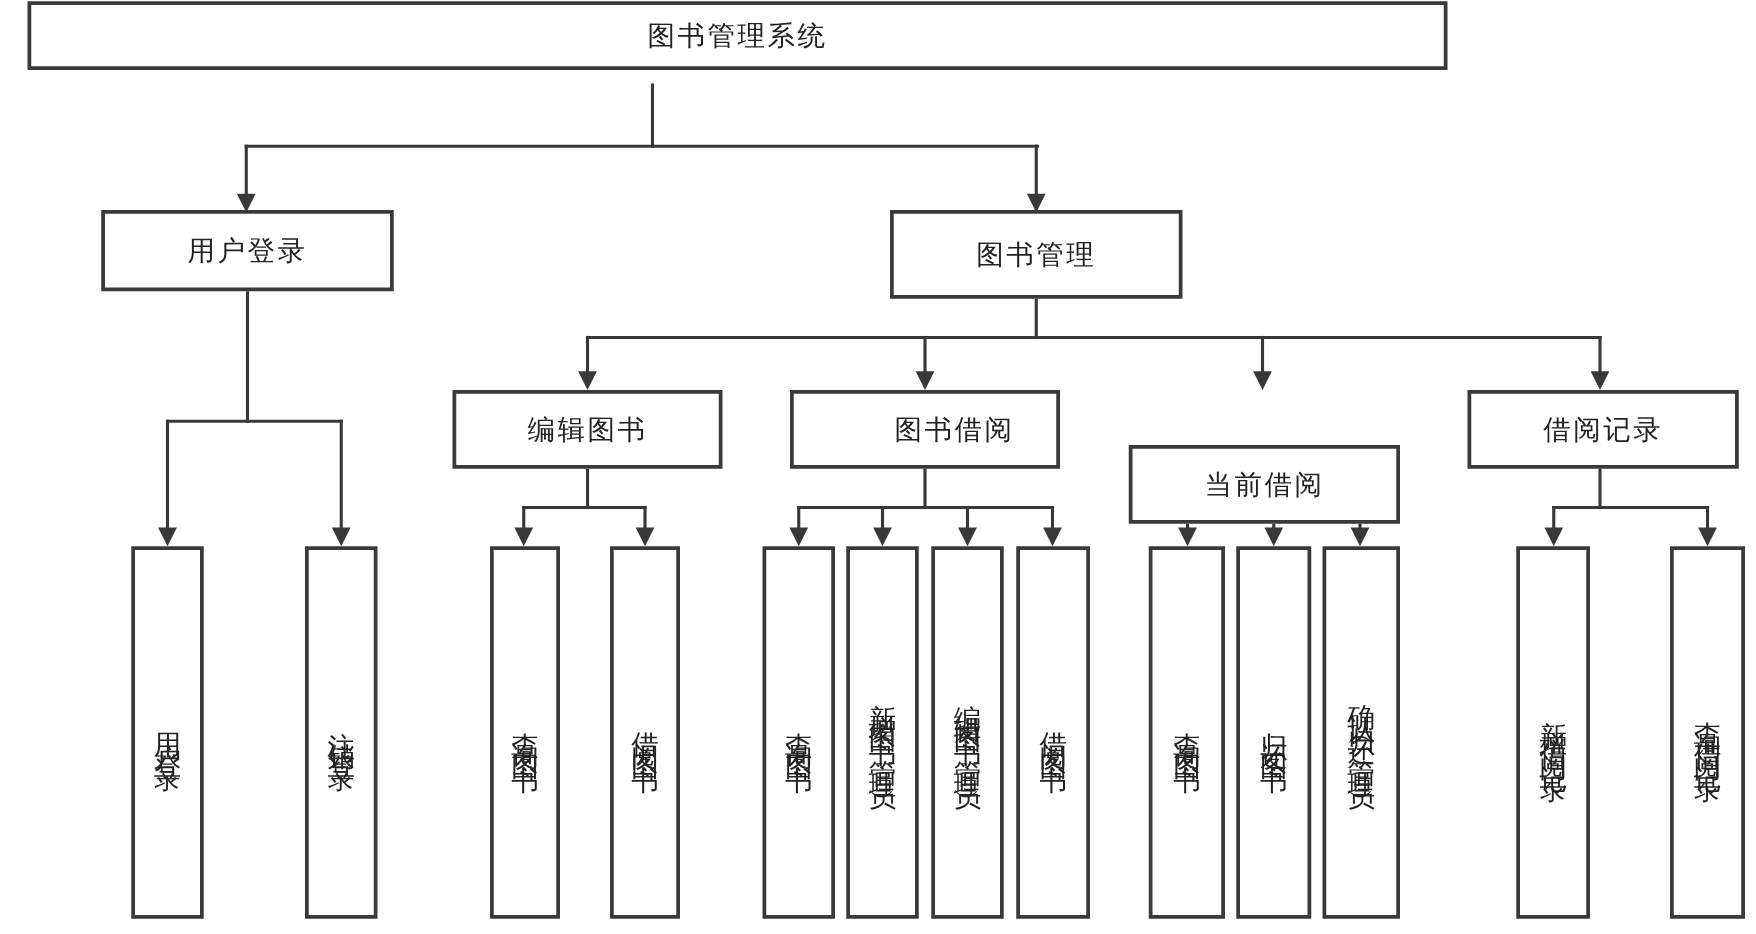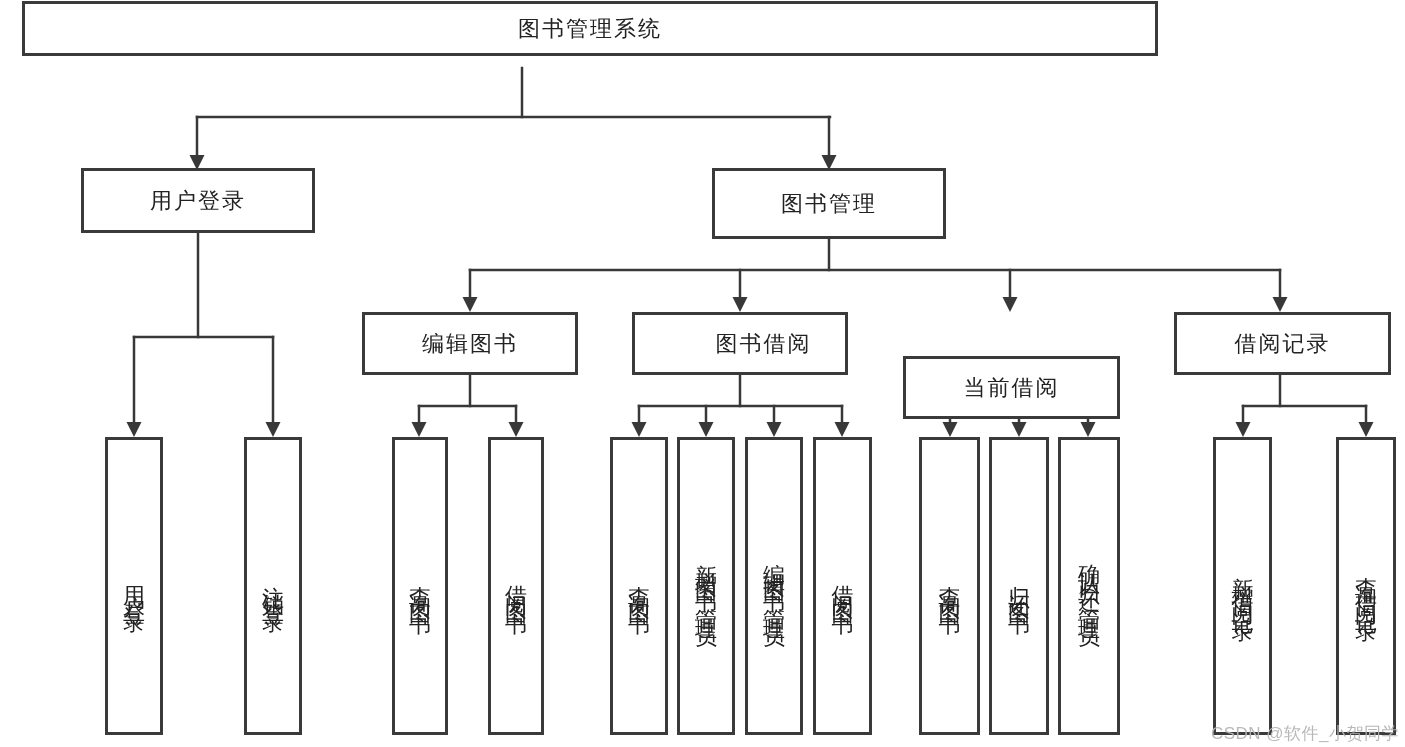--- a/index.html
+++ b/index.html
@@ -175,15 +175,14 @@
     <span>确认归还（管理员）</span>
   </div>
 
   <div class="node leaf" style="left:1213px;top:437px;width:59px;height:298px;">
     <span>新增借阅记录</span>
   </div>
   <div class="node leaf" style="left:1336px;top:437px;width:60px;height:298px;">
     <span>查询借阅记录</span>
   </div>
 
-  <div class="watermark">CSDN @软件_小贺同学</div>
 
 </div>
 
 </body></html>

